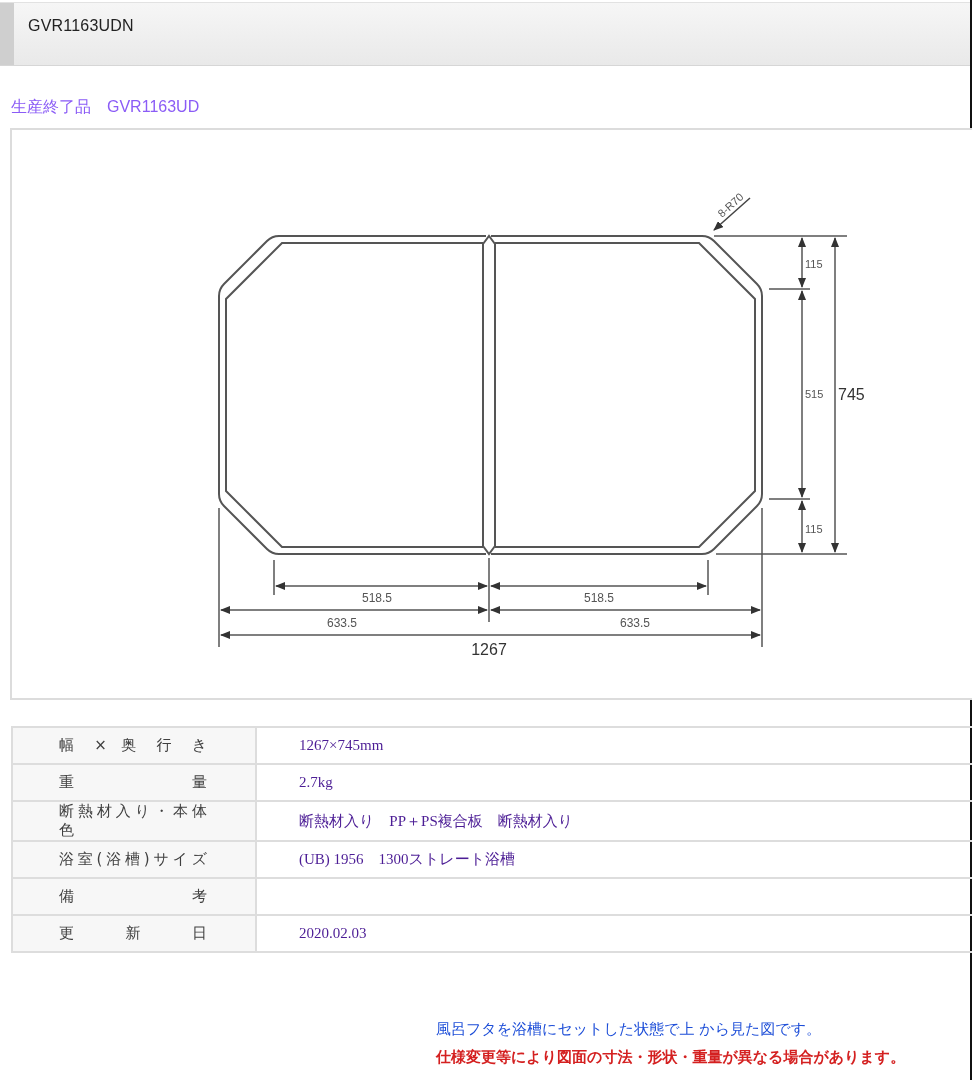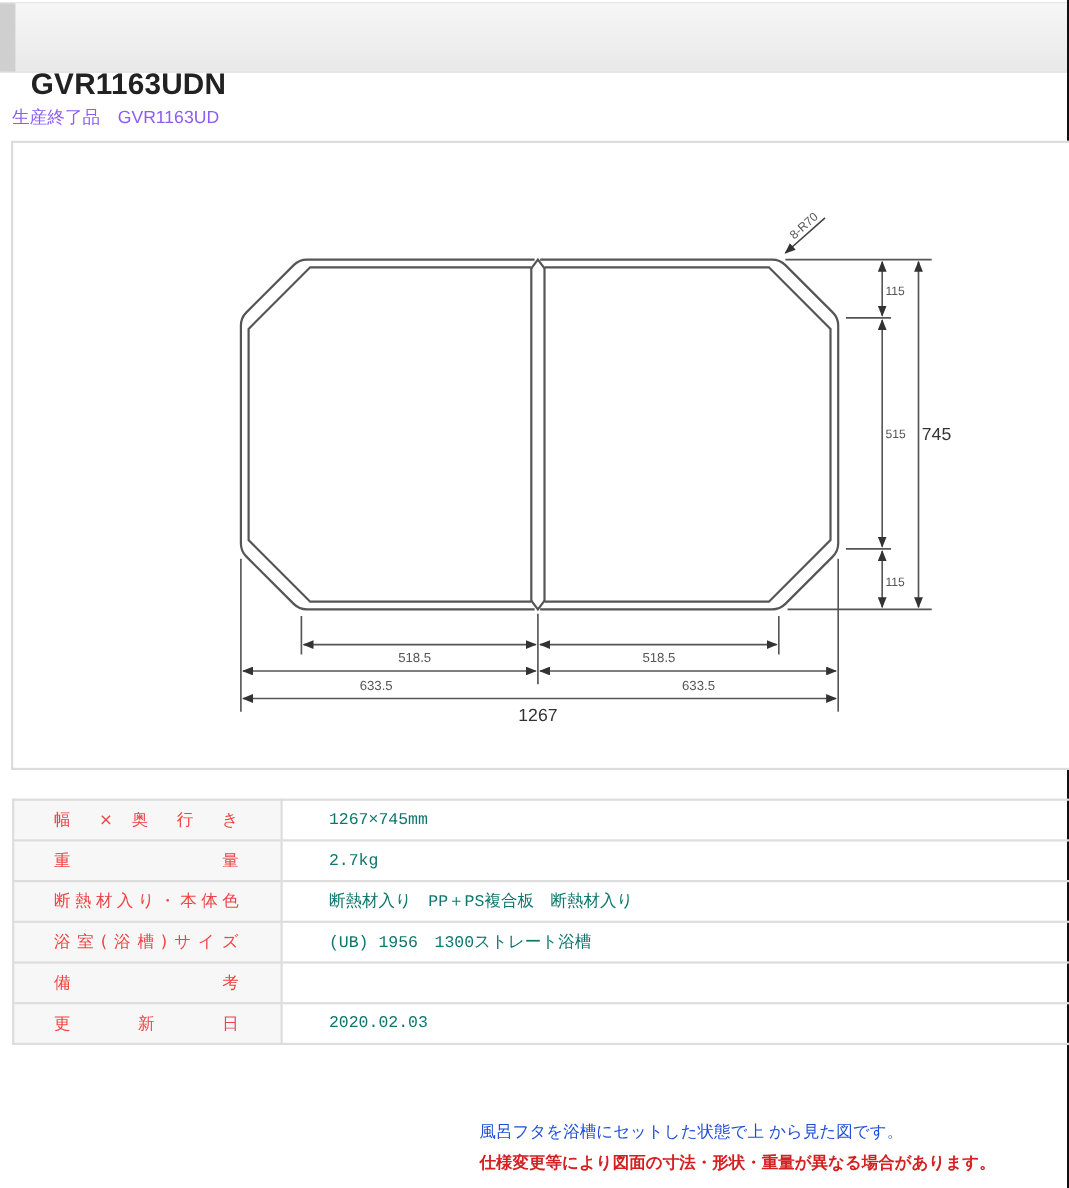--- a/index.html
+++ b/index.html
@@ -39,25 +39,24 @@
       top: 0;
       width: 14px;
       height: 62px;
       background: #cfcfcf;
     }
     .header-title {
       position: absolute;
       left: 28px;
       top: 14px;
       font-family: "Liberation Sans", sans-serif;
-      font-weight: bold;
-      font-size: 27px;
+      font-weight: normal;
+      font-size: 16px;
       color: #222222;
       letter-spacing: 0.2px;
-      margin-top: 44px;
     }
     .subtitle {
       position: absolute;
       left: 11px;
       top: 97px;
       font-size: 16px;
       color: #8b5cf6;
       font-family: "Liberation Sans", "DejaVu Sans", sans-serif;
     }
     .subtitle .gap { display: inline-block; width: 16px; }
@@ -90,31 +89,31 @@
       border-bottom: 2px solid #dddddd;
       height: 35px;
       padding: 0;
       vertical-align: middle;
     }
     .spec-table td.label {
       width: 244px;
       background: #f7f7f7;
       border-left: 2px solid #dddddd;
       border-right: 2px solid #dddddd;
-      color: #ef4444;
-      padding: 0 36px;
+      color: #404040;
+      padding: 0 46px;
       box-sizing: border-box;
       text-align: justify;
       text-align-last: justify;
       letter-spacing: 2px;
     }
     .spec-table td.value {
       padding-left: 42px;
-      color: #0f766e;
-      font-family: Liberation Mono, monospace;
+      color: #4c1d95;
+      font-family: Liberation Serif, serif;
       font-size: 15px;
     }
     .note {
       position: absolute;
       left: 436px;
       top: 1020px;
       font-size: 15px;
       color: #1d4ed8;
     }
     .warning {

